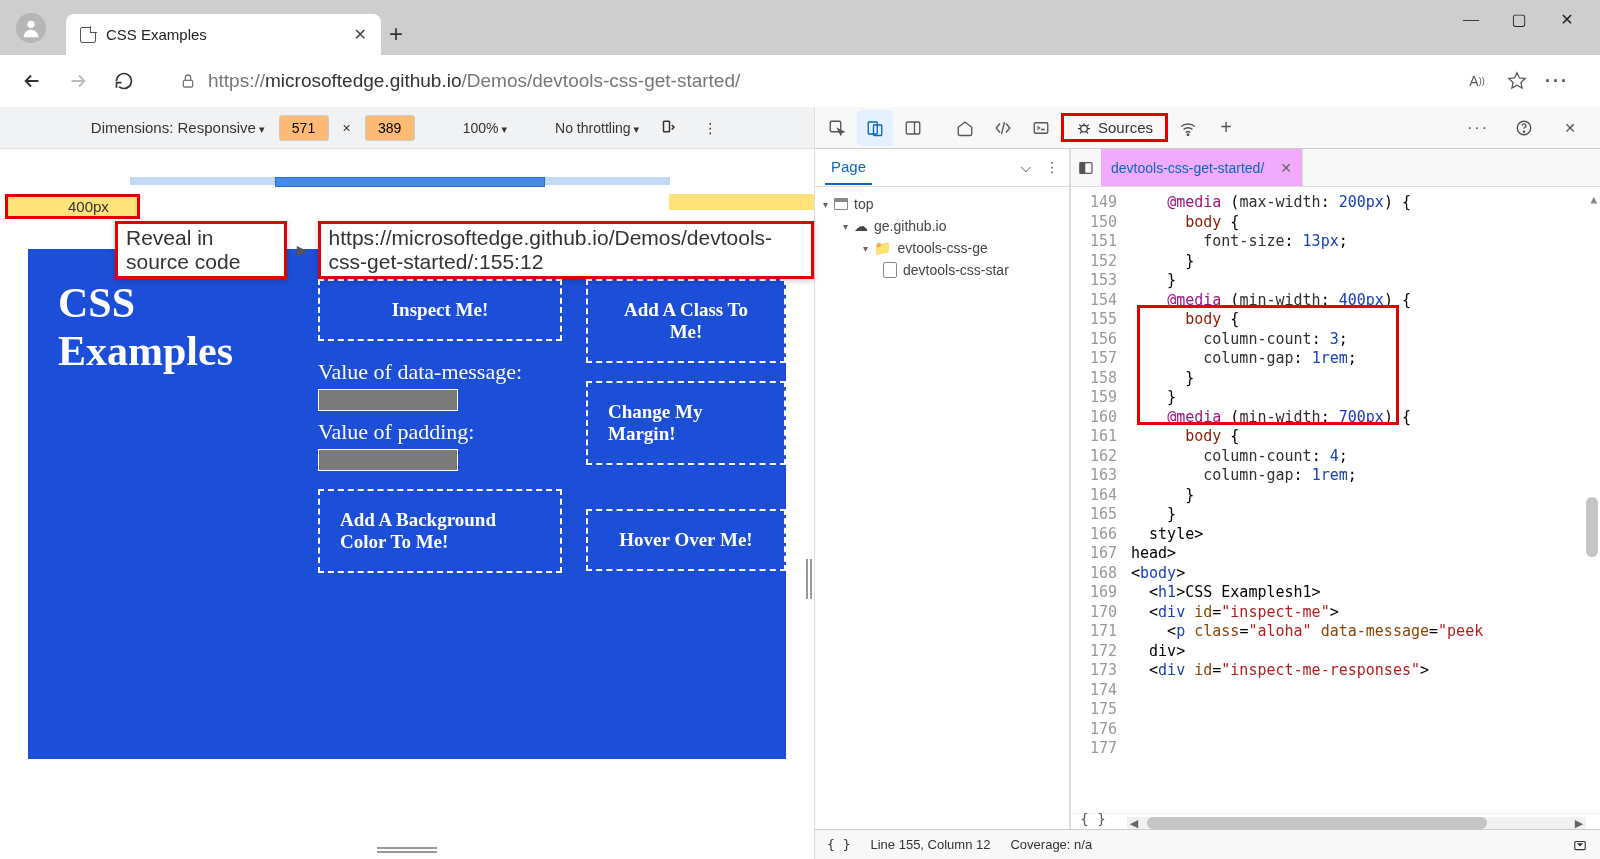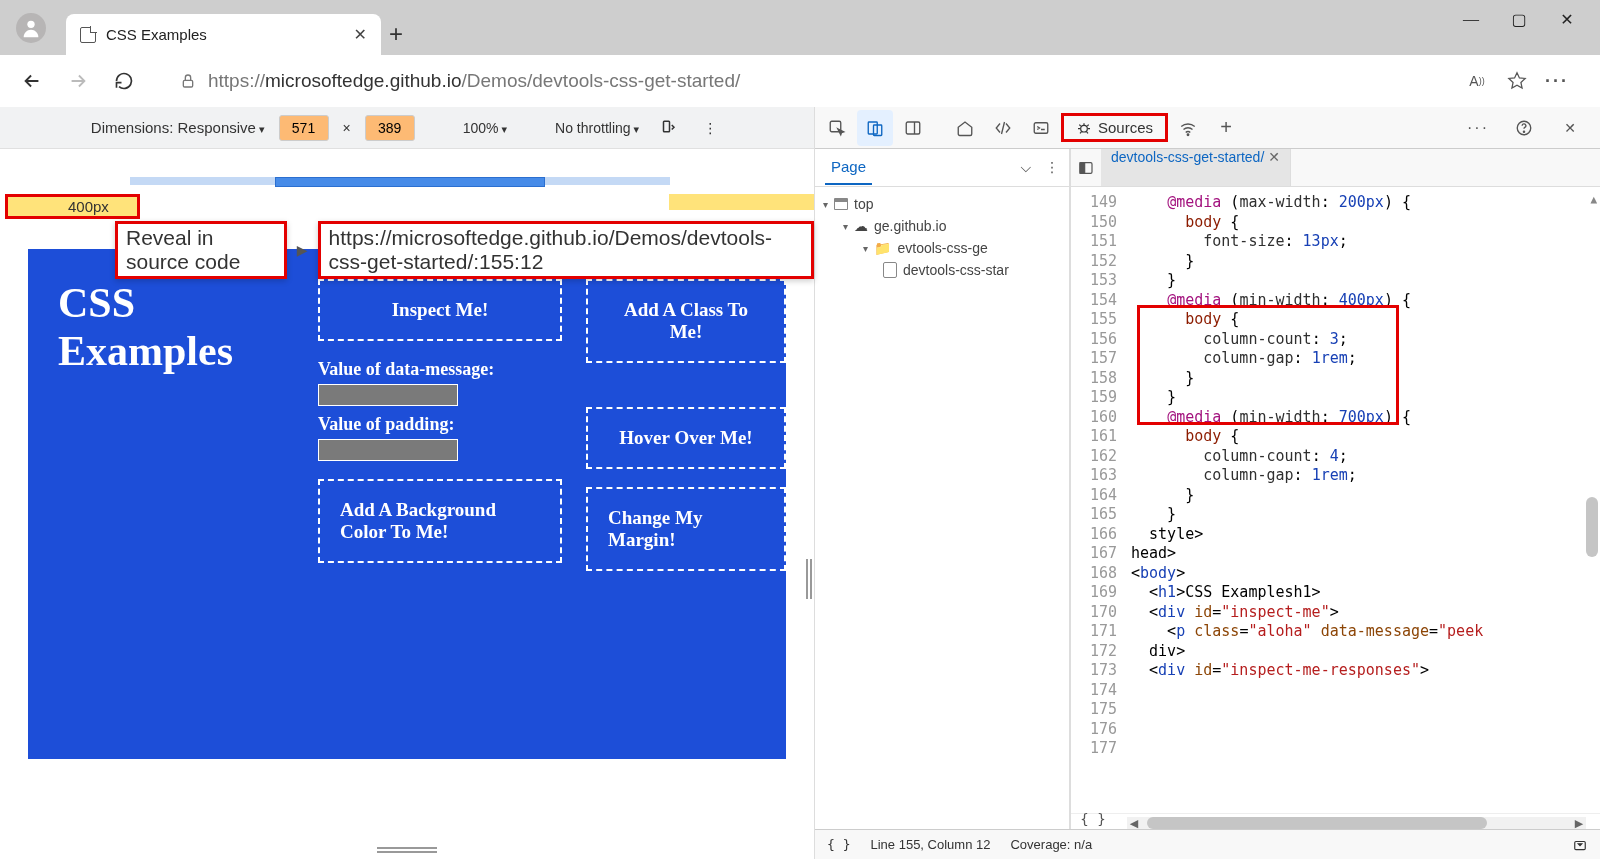--- a/index.html
+++ b/index.html
@@ -51,21 +51,21 @@
 .tooltip-row { position: absolute; top: 72px; left: 115px; display: flex; align-items: center; gap: 10px; z-index: 5;}
 .tt-box { background: #fff; border: 3px solid #e30000; padding: 2px 8px; font-size: 21px; color: #333; box-shadow: 0 2px 6px rgba(0,0,0,0.2); }
 .tt-chevron { font-size: 14px; color: #555; }
 
 .preview-wrap { flex: 1; min-height: 0; display: flex; flex-direction: column; align-items: center; position: relative; }
 .preview { margin-top: 50px; width: 758px; height: 510px; background: #1d4ed8; color: #fff; padding: 30px; position: relative; }
 .preview h1 { font-family: serif; font-size: 42px; font-weight: 600; margin: 0 0 20px 0; line-height: 1.15; }
 .preview-grid { position: absolute; top: 30px; left: 290px; display: flex; gap: 24px; }
 .col { display: flex; flex-direction: column; gap: 18px; }
 .demo-box { border: 2px dashed #fff; padding: 18px 20px; font-family: serif; font-weight: 700; font-size: 19px; text-align: center; min-width: 200px; }
-.label-row { font-family: serif; font-weight: 700; font-size: 18px; }
+.label-row { font-family: serif; font-weight: 400; font-size: 22px; }
 .input-grey { width: 140px; height: 22px; background: #7a7a7a; border: 1px solid #fff; margin-top: 4px; }
 .resize-handle { position: absolute; bottom: 6px; left: 50%; transform: translateX(-50%); width: 60px; height: 6px; background: repeating-linear-gradient(#999, #999 2px, transparent 2px, transparent 4px); }
 .resize-side { position: absolute; right: 2px; top: 360px; width: 6px; height: 40px; background: repeating-linear-gradient(90deg,#999,#999 2px,transparent 2px,transparent 4px);}
 
 
 .devtools { flex: 1; display: flex; flex-direction: column; min-width: 0;}
 .dt-tabbar { height: 42px; border-bottom: 1px solid #ccc; display: flex; align-items: center; padding: 0 4px; gap: 2px; background: #f8f8f8;}
 .dt-icon { width: 36px; height: 36px; display: flex; align-items: center; justify-content: center; color: #555; cursor: pointer; border-radius: 4px; }
 .dt-icon.active { background: #e4f0ff; color: #0d66c2; }
 .dt-tab-sources { display: flex; align-items: center; gap: 6px; padding: 3px 12px; border: 3px solid #e30000; font-size: 15px; color: #333; }
@@ -82,21 +82,21 @@
 .tree-indent-1 { padding-left: 24px; }
 .tree-indent-2 { padding-left: 44px; }
 .tree-indent-3 { padding-left: 64px; }
 .tri { font-size: 10px; color: #666; }
 .file-ico { width: 14px; height: 16px; border: 1px solid #888; border-radius: 2px; position: relative; background: #fff;}
 .win-ico { width: 14px; height: 12px; border: 1.5px solid #888; border-radius: 1px; border-top-width: 4px;}
 
 .dt-editor { flex: 1; display: flex; flex-direction: column; border-left: 1px solid #ddd; min-width: 0;}
 .editor-tabs { height: 38px; border-bottom: 1px solid #ddd; display: flex; align-items: center; background: #f8f8f8;}
 .panel-toggle { width: 30px; display: flex; justify-content: center; color: #555; cursor: pointer;}
-.editor-tab { display: flex; align-items: flex-start; gap: 4px; padding: 0 10px; height: 100%; background: #e5e5e5; border-right: 1px solid #ddd; color: #0d66c2; font-size: 14px; }
+.editor-tab { display: flex; align-items: center; gap: 16px; padding: 0 10px; height: 100%; background: #f0abfc; border-right: 1px solid #ddd; color: #0d66c2; font-size: 14px; }
 .editor-tab .close { color: #666; font-size: 14px; cursor: pointer; }
 
 .code-area { flex: 1; display: flex; min-height: 0; position: relative; font-family: Consolas, monospace; font-size: 15px; }
 .gutter { width: 56px; text-align: right; color: #999; padding: 6px 10px 6px 0; line-height: 1.3; user-select: none;}
 .code { flex: 1; padding: 6px 4px; line-height: 1.3; white-space: pre; overflow: hidden;}
 .kw { color: #a3127e; }
 .sel { color: #8c1c00; }
 .prop { color: #303030; }
 .num { color: #1740b5; }
 .tag { color: #1740b5; }
@@ -223,22 +223,22 @@
               <div>
                 <div class="label-row">Value of data-message:</div>
                 <div class="input-grey"></div>
                 <div class="label-row" style="margin-top:8px;">Value of padding:</div>
                 <div class="input-grey"></div>
               </div>
               <div class="demo-box" style="text-align:left;">Add A Background Color To Me!</div>
             </div>
             <div class="col">
               <div class="demo-box">Add A Class To Me!</div>
+              <div class="demo-box" style="text-align:left;">Change My Margin!</div>
               <div class="demo-box" style="margin-top:26px;">Hover Over Me!</div>
-              <div class="demo-box" style="text-align:left;">Change My Margin!</div>
             </div>
           </div>
         </div>
         <div class="resize-side"></div>
         <div class="resize-handle"></div>
       </div>
     </div>
 
     <div class="devtools">
       <div class="dt-tabbar">

